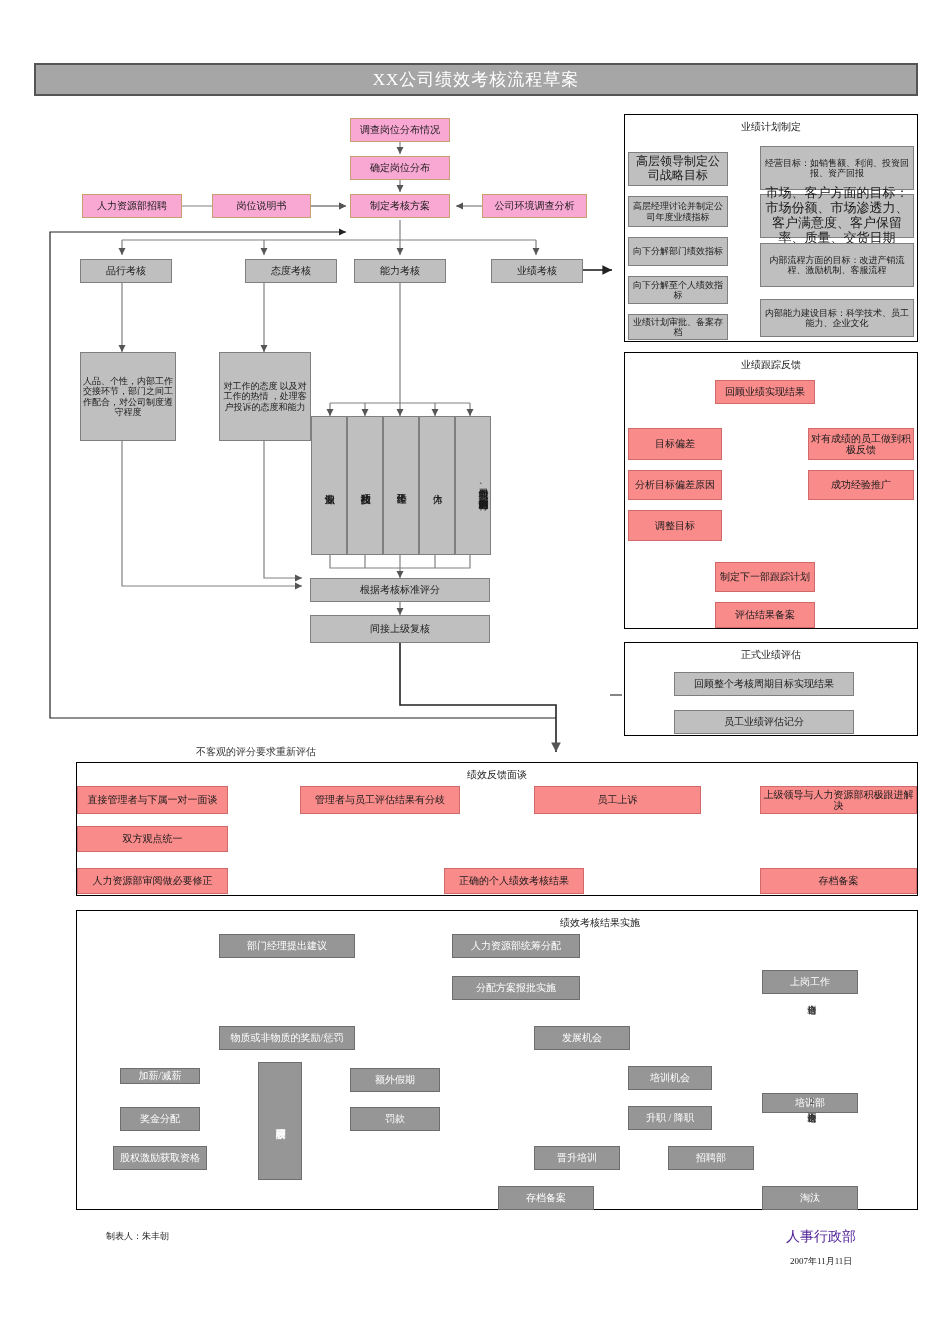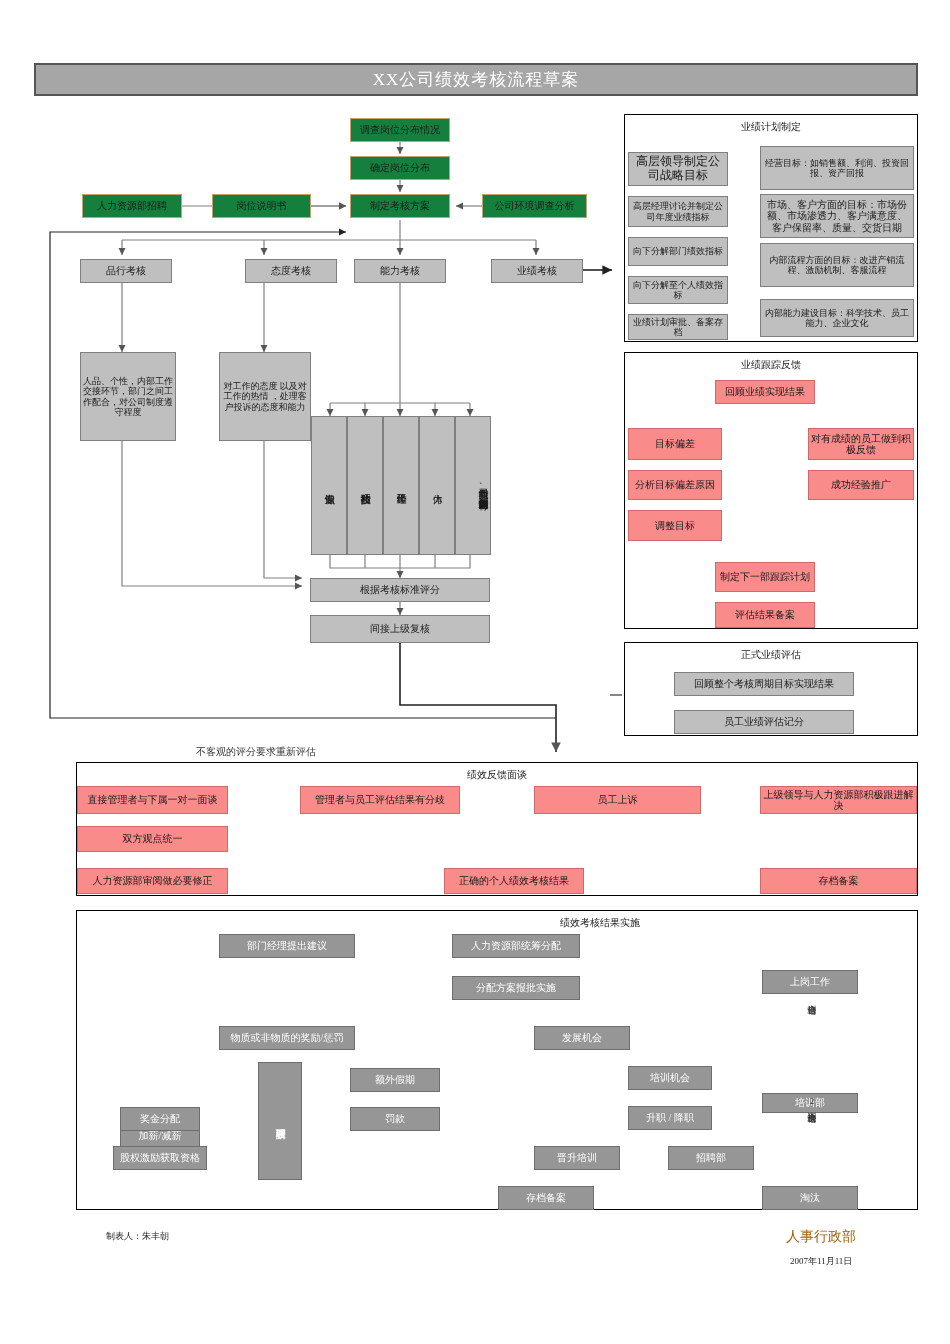--- a/index.html
+++ b/index.html
@@ -5,31 +5,31 @@
   html,body{margin:0;padding:0;background:#fff;}
   body{font-family:"Liberation Serif","DejaVu Serif",serif;}
   #page{position:relative;width:950px;height:1344px;overflow:hidden;background:#fff;}
   .abs{position:absolute;box-sizing:border-box;}
   
   .title-bar{background:#a6a6a6;border:2px solid #555;display:flex;align-items:center;justify-content:center;
              font-size:17px;color:#fff;font-weight:normal;letter-spacing:1px;}
   
   .node{display:flex;align-items:center;justify-content:center;text-align:center;
         border:1px solid #808080;font-size:10px;line-height:1.15;color:#1a1a1a;padding:1px 2px;}
-  .n-orange{background:#15803d;border-color:#c8a070;}
+  .n-orange{background:#f9a8d4;border-color:#c8a070;}
   .n-gray{background:#bfbfbf;border-color:#7f7f7f;}
   .n-graydark{background:#969696;border-color:#6e6e6e;color:#fff;}
   .n-red{background:#f98b8b;border-color:#d06a6a;}
   .vert{writing-mode:vertical-rl;text-orientation:upright;letter-spacing:0px;line-height:1.05;}
   
   .panel{border:1.5px solid #000;background:#fff;}
   .panel-title{position:absolute;font-size:10px;color:#222;text-align:center;}
   .lbl{position:absolute;font-size:9px;color:#333;}
   .footer-txt{position:absolute;font-size:9px;color:#222;}
-  .footer-big{position:absolute;font-size:14px;color:#a16207;}
+  .footer-big{position:absolute;font-size:14px;color:#4c1d95;}
   svg.ov{position:absolute;left:0;top:0;width:950px;height:1344px;pointer-events:none;}
 </style>
 </head>
 <body>
 
 <div id="page">
 
   <div class="abs title-bar" style="left:34px;top:63px;width:884px;height:33px;">XX公司绩效考核流程草案</div>
 
   <svg class="ov" viewBox="0 0 950 1344">
@@ -192,21 +192,21 @@
   <div class="abs panel" style="left:624px;top:114px;width:294px;height:228px;"></div>
   <div class="panel-title" style="left:624px;top:120px;width:294px;">业绩计划制定</div>
 
   <div class="abs node n-gray" style="left:628px;top:152px;width:100px;height:34px;font-size:12px;">高层领导制定公司战略目标</div>
   <div class="abs node n-gray" style="left:628px;top:196px;width:100px;height:31px;font-size:9px;overflow:visible;">高层经理讨论并制定公司年度业绩指标</div>
   <div class="abs node n-gray" style="left:628px;top:237px;width:100px;height:29px;font-size:9px;">向下分解部门绩效指标</div>
   <div class="abs node n-gray" style="left:628px;top:276px;width:100px;height:28px;font-size:9px;">向下分解至个人绩效指标</div>
   <div class="abs node n-gray" style="left:628px;top:314px;width:100px;height:26px;font-size:9px;">业绩计划审批、备案存档</div>
 
   <div class="abs node n-gray" style="left:760px;top:146px;width:154px;height:44px;font-size:9px;">经营目标：如销售额、利润、投资回报、资产回报</div>
-  <div class="abs node n-gray" style="left:760px;top:194px;width:154px;height:44px;font-size:10px;">市场、客户方面的目标：市场份额、市场渗透力、客户满意度、客户保留率、质量、交货日期</div>
+  <div class="abs node n-gray" style="left:760px;top:194px;width:154px;height:44px;font-size:13px;">市场、客户方面的目标：市场份额、市场渗透力、客户满意度、客户保留率、质量、交货日期</div>
   <div class="abs node n-gray" style="left:760px;top:243px;width:154px;height:44px;font-size:9px;">内部流程方面的目标：改进产销流程、激励机制、客服流程</div>
   <div class="abs node n-gray" style="left:760px;top:299px;width:154px;height:38px;font-size:9px;">内部能力建设目标：科学技术、员工能力、企业文化</div>
 
   <div class="abs panel" style="left:624px;top:352px;width:294px;height:277px;"></div>
   <div class="panel-title" style="left:624px;top:358px;width:294px;">业绩跟踪反馈</div>
 
   <div class="abs node n-red" style="left:715px;top:380px;width:100px;height:24px;">回顾业绩实现结果</div>
   <div class="abs node n-red" style="left:628px;top:428px;width:94px;height:32px;">目标偏差</div>
   <div class="abs node n-red" style="left:628px;top:470px;width:94px;height:30px;">分析目标偏差原因</div>
   <div class="abs node n-red" style="left:628px;top:510px;width:94px;height:31px;">调整目标</div>
@@ -236,21 +236,21 @@
   <div class="panel-title" style="left:360px;top:916px;width:480px;text-align:center;">绩效考核结果实施</div>
 
   <div class="abs node n-graydark" style="left:219px;top:934px;width:136px;height:24px;">部门经理提出建议</div>
   <div class="abs node n-graydark" style="left:452px;top:934px;width:128px;height:24px;">人力资源部统筹分配</div>
   <div class="abs node n-graydark" style="left:452px;top:976px;width:128px;height:24px;">分配方案报批实施</div>
   <div class="abs node n-graydark" style="left:219px;top:1026px;width:136px;height:24px;">物质或非物质的奖励/惩罚</div>
   <div class="abs node n-graydark" style="left:534px;top:1026px;width:96px;height:24px;">发展机会</div>
 
   <div class="abs node n-graydark vert" style="left:258px;top:1062px;width:44px;height:118px;">薪酬管理</div>
 
-  <div class="abs node n-graydark" style="left:120px;top:1124px;width:80px;height:24px;">加薪/减薪</div>
+  <div class="abs node n-graydark" style="left:120px;top:1068px;width:80px;height:16px;">加薪/减薪</div>
   <div class="abs node n-graydark" style="left:120px;top:1107px;width:80px;height:24px;">奖金分配</div>
   <div class="abs node n-graydark" style="left:113px;top:1146px;width:94px;height:24px;">股权激励获取资格</div>
   <div class="abs node n-graydark" style="left:350px;top:1068px;width:90px;height:24px;">额外假期</div>
   <div class="abs node n-graydark" style="left:350px;top:1107px;width:90px;height:24px;">罚款</div>
 
   <div class="abs node n-graydark" style="left:628px;top:1066px;width:84px;height:24px;">培训机会</div>
   <div class="abs node n-graydark" style="left:628px;top:1106px;width:84px;height:24px;">升职 / 降职</div>
   <div class="abs node n-graydark" style="left:534px;top:1146px;width:86px;height:24px;">晋升培训</div>
   <div class="abs node n-graydark" style="left:668px;top:1146px;width:86px;height:24px;">招聘部</div>
   <div class="abs node n-graydark" style="left:762px;top:1093px;width:96px;height:20px;">培训部</div>

